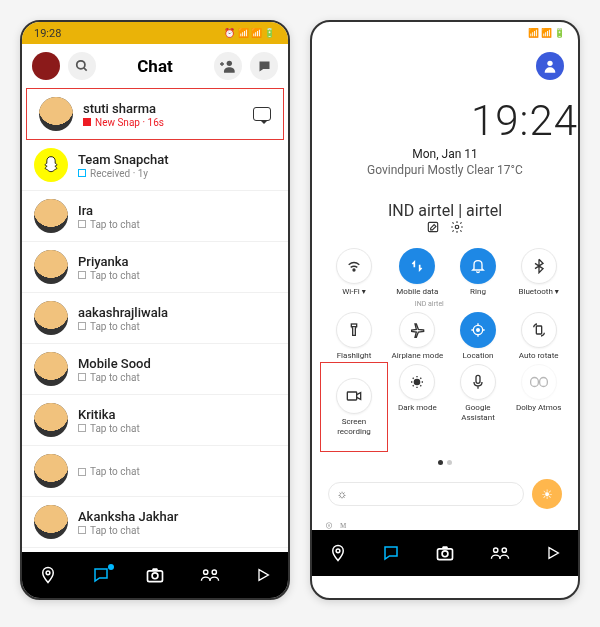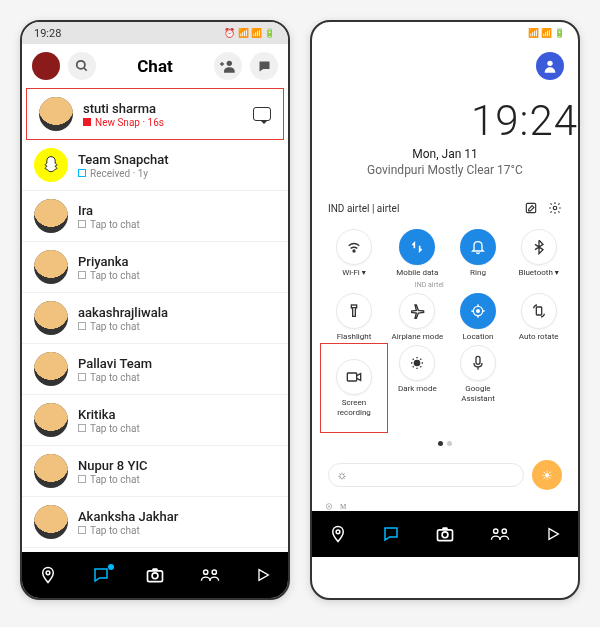--- a/index.html
+++ b/index.html
@@ -1,18 +1,18 @@
 <!DOCTYPE html>
 <html><head>
   <meta charset="utf-8">
   <style>
     * { margin: 0; padding: 0; box-sizing: border-box; }
     body { font-family: -apple-system, BlinkMacSystemFont, 'Segoe UI', Roboto, sans-serif; background: #f5f5f5; display: flex; justify-content: center; padding: 20px; gap: 20px; }
     .phone { width: 272px; height: 580px; background: #fff; border-radius: 20px; border: 2px solid #333; overflow: hidden; display: flex; flex-direction: column; position: relative; box-shadow: 0 2px 8px rgba(0,0,0,0.15); }
-    .status-bar { height: 22px; background: #e5e5e5; display: flex; align-items: center; justify-content: space-between; padding: 0 12px; font-size: 11px; color: #333; }
+    .status-bar { height: 22px; background: #eab308; display: flex; align-items: center; justify-content: space-between; padding: 0 12px; font-size: 11px; color: #333; }
     .status-icons { display: flex; gap: 3px; align-items: center; font-size: 9px; }
 
     
     .chat-header { display: flex; align-items: center; padding: 8px 10px; gap: 8px; }
     .avatar-sm { width: 28px; height: 28px; border-radius: 50%; background: #8b1a1a; flex-shrink: 0; }
     .search-btn { width: 28px; height: 28px; border-radius: 50%; background: #f0f0f0; display: flex; align-items: center; justify-content: center; }
     .chat-title { flex: 1; text-align: center; font-weight: 700; font-size: 17px; }
     .add-btn, .new-chat-btn { width: 28px; height: 28px; border-radius: 50%; background: #f0f0f0; display: flex; align-items: center; justify-content: center; }
     .chat-list { flex: 1; overflow: hidden; }
     .chat-item { display: flex; align-items: center; padding: 8px 12px; gap: 10px; border-bottom: 1px solid #f0f0f0; }
@@ -34,21 +34,21 @@
     .notif-dot { position: absolute; top: -2px; right: -4px; width: 6px; height: 6px; background: #00b8ff; border-radius: 50%; }
 
     
     .qs-top { height: 22px; display: flex; align-items: center; justify-content: flex-end; padding: 0 12px; font-size: 9px; color: #333; }
     .qs-account { height: 44px; display: flex; justify-content: flex-end; padding: 8px 14px; }
     .account-avatar { width: 28px; height: 28px; border-radius: 50%; background: #3b5bdb; display: flex; align-items: center; justify-content: center; color: #fff; }
     .clock-area { text-align: center; padding: 8px 0 16px; }
     .clock-time { font-size: 42px; font-weight: 300; color: #222; letter-spacing: 1px; text-align: right; }
     .clock-date { font-size: 12px; color: #222; margin-top: 2px; }
     .clock-weather { font-size: 12px; color: #666; margin-top: 2px; }
-    .carrier-bar { display: flex; align-items: center; justify-content: space-between; padding: 8px 16px; font-size: 10px; color: #333; }
+    .carrier-bar { display: flex; align-items: center; justify-content: space-between; padding: 8px 16px; font-size: 16px; color: #333; flex-direction: column; }
     .carrier-icons { display: flex; gap: 10px; }
     .qs-grid { display: grid; grid-template-columns: repeat(4, 1fr); gap: 4px 2px; padding: 6px 10px; }
     .qs-tile { display: flex; flex-direction: column; align-items: center; gap: 3px; }
     .qs-tile.highlighted { border: 1.5px solid #e53935; padding: 15px; margin: -2px; }
     .qs-circle { width: 36px; height: 36px; border-radius: 50%; background: #fff; border: 1px solid #e8e8e8; display: flex; align-items: center; justify-content: center; box-shadow: 0 1px 2px rgba(0,0,0,0.05); }
     .qs-circle.active { background: #1e88e5; color: #fff; border: none; }
     .qs-circle.disabled { opacity: 0.35; }
     .qs-label { font-size: 8px; color: #333; text-align: center; line-height: 1.2; max-width: 56px; }
     .qs-sublabel { font-size: 7px; color: #999; text-align: center; margin-left: 24px; }
     .pager { display: flex; justify-content: center; gap: 4px; padding: 4px 0; }
@@ -158,21 +158,21 @@
             <span class="snap-box open-gray"></span>
             <span>Tap to chat</span>
           </div>
         </div>
       </div>
       <div class="chat-item">
         <div class="chat-avatar">
           <div class="face"></div>
         </div>
         <div class="chat-info">
-          <div class="chat-name">Pallavi Team</div>
+          <div class="chat-name">Mobile Sood</div>
           <div class="chat-status">
             <span class="snap-box open-gray"></span>
             <span>Tap to chat</span>
           </div>
         </div>
       </div>
       <div class="chat-item">
         <div class="chat-avatar">
           <div class="face"></div>
         </div>
@@ -182,21 +182,20 @@
             <span class="snap-box open-gray"></span>
             <span>Tap to chat</span>
           </div>
         </div>
       </div>
       <div class="chat-item">
         <div class="chat-avatar">
           <div class="face"></div>
         </div>
         <div class="chat-info">
-          <div class="chat-name">Nupur 8 YIC</div>
           <div class="chat-status">
             <span class="snap-box open-gray"></span>
             <span>Tap to chat</span>
           </div>
         </div>
       </div>
       <div class="chat-item">
         <div class="chat-avatar">
           <div class="face"></div>
         </div>
@@ -371,20 +370,29 @@
       </div>
       <div class="qs-tile">
         <div class="qs-circle" style="color: rgb(51, 51, 51);">
           <svg width="14" height="16" viewBox="0 0 18 24" fill="none" stroke="currentColor" stroke-width="2">
             <rect x="6" y="2" width="6" height="12" rx="3"></rect>
             <path d="M3 12c0 4 3 6 6 6s6-2 6-6M9 18v4"></path>
           </svg>
         </div>
         <div class="qs-label">Google Assistant</div>
       </div>
+      <div class="qs-tile">
+        <div class="qs-circle disabled" style="color: rgb(51, 51, 51);">
+          <svg width="18" height="12" viewBox="0 0 28 16" fill="none" stroke="currentColor" stroke-width="2">
+            <rect x="1" y="1" width="12" height="14" rx="6"></rect>
+            <rect x="15" y="1" width="12" height="14" rx="6"></rect>
+          </svg>
+        </div>
+        <div class="qs-label">Dolby Atmos</div>
+      </div>
     </div>
   <div class="pager">
     <span class="page-dot active"></span>
     <span class="page-dot"></span>
   </div>
   <div class="brightness">
     <div class="brightness-track">
       <span class="brightness-icon">☼</span>
     </div>
     <div class="auto-bright">

